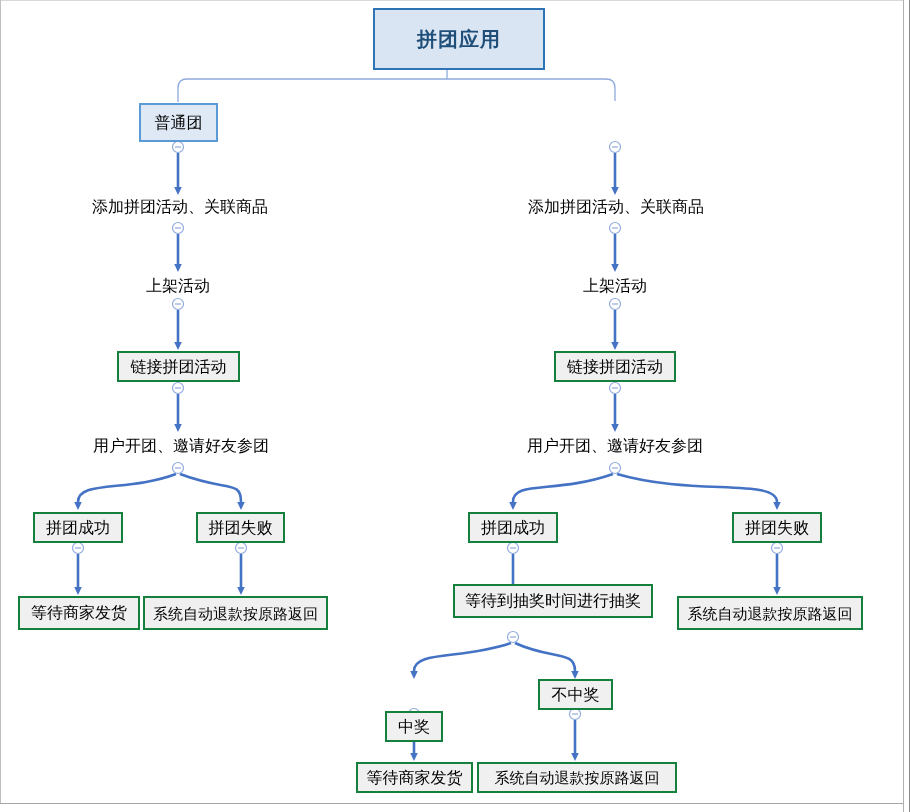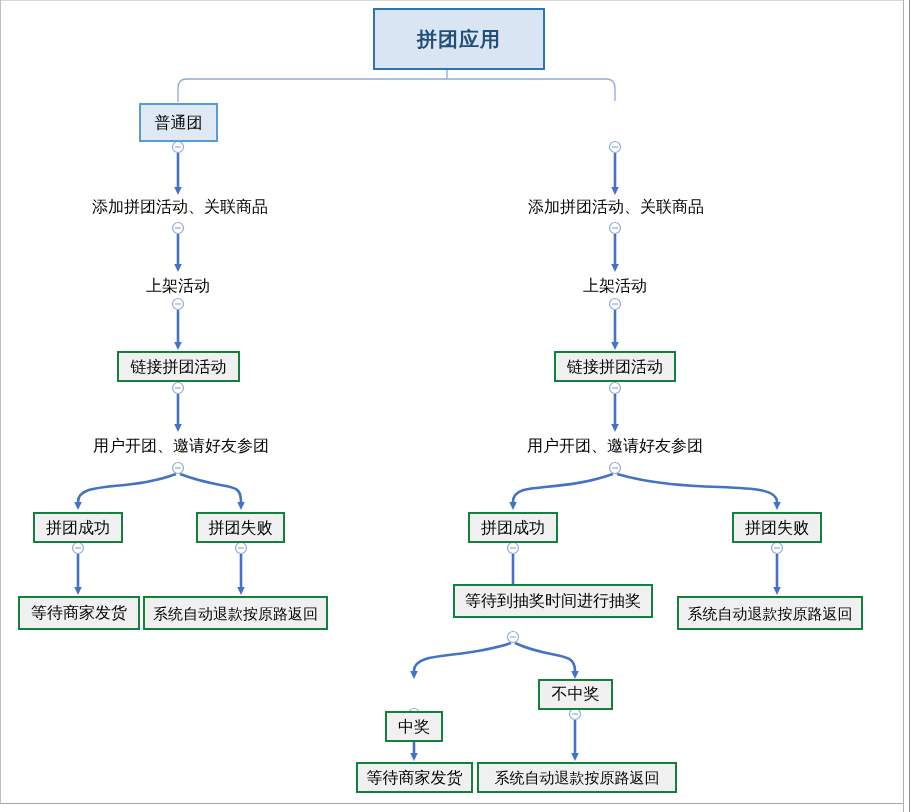--- a/index.html
+++ b/index.html
@@ -159,21 +159,21 @@
 
   <div class="node n-text" style="left:616px;top:199px;">添加拼团活动、关联商品</div>
   <div class="node n-text" style="left:615px;top:278px;">上架活动</div>
   <div class="node n-box" style="left:554px;top:351px;width:122px;height:31px;">链接拼团活动</div>
   <div class="node n-text" style="left:615px;top:438px;">用户开团、邀请好友参团</div>
   <div class="node n-box" style="left:468px;top:512px;width:90px;height:31px;">拼团成功</div>
   <div class="node n-box" style="left:732px;top:512px;width:90px;height:31px;">拼团失败</div>
   <div class="node n-box" style="left:413px;top:584px;width:200px;height:34px;margin-left:40px;">等待到抽奖时间进行抽奖</div>
   <div class="node n-box" style="left:677px;top:596px;width:186px;height:34px;font-size:15px;">系统自动退款按原路返回</div>
   <div class="node n-box" style="left:385px;top:711px;width:58px;height:31px;">中奖</div>
-  <div class="node n-box" style="left:538px;top:679px;width:75px;height:31px;font-family:Liberation Mono, monospace;">不中奖</div>
+  <div class="node n-box" style="left:538px;top:679px;width:75px;height:31px;">不中奖</div>
   <div class="node n-box" style="left:356px;top:762px;width:117px;height:31px;">等待商家发货</div>
   <div class="node n-box" style="left:477px;top:762px;width:200px;height:31px;font-size:15px;">系统自动退款按原路返回</div>
 
   <div class="frame-top"></div>
   <div class="frame-left"></div>
   <div class="frame-bottom"></div>
   <div class="scroll-gutter"></div>
 </div>
 
 </body></html>

